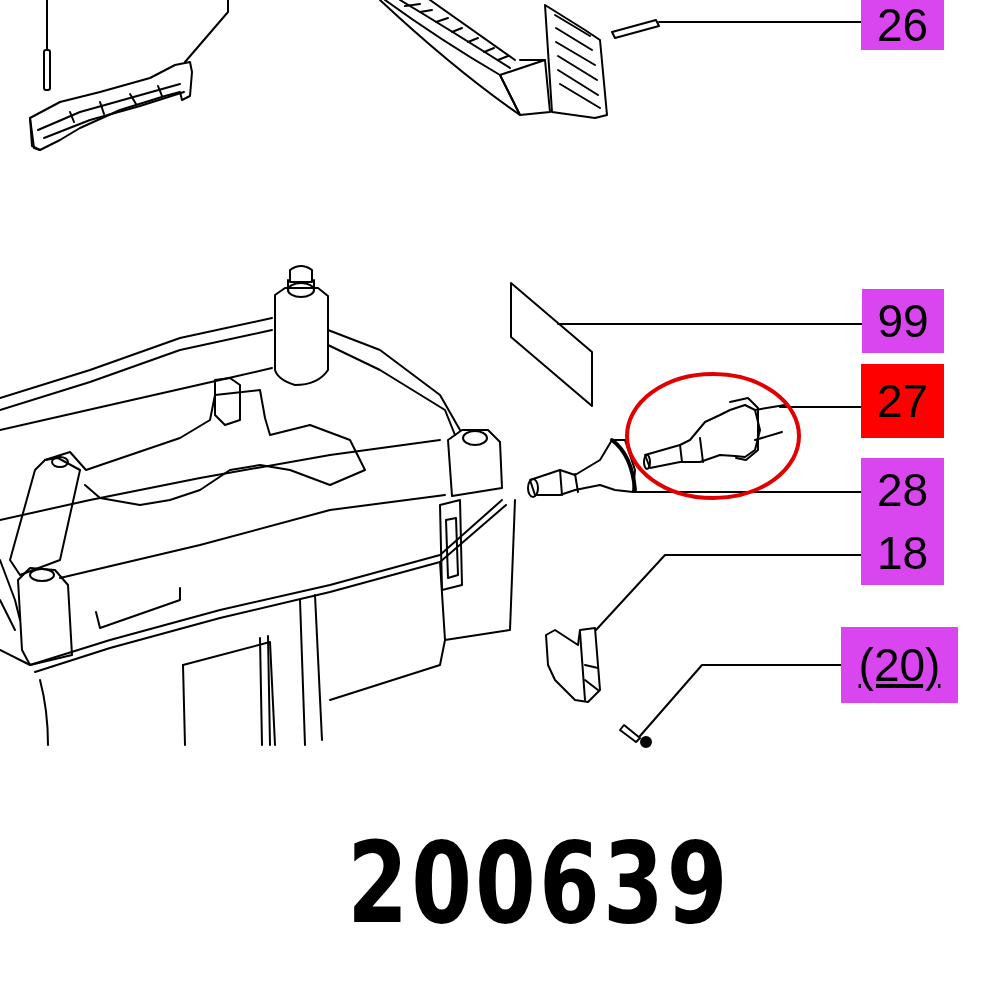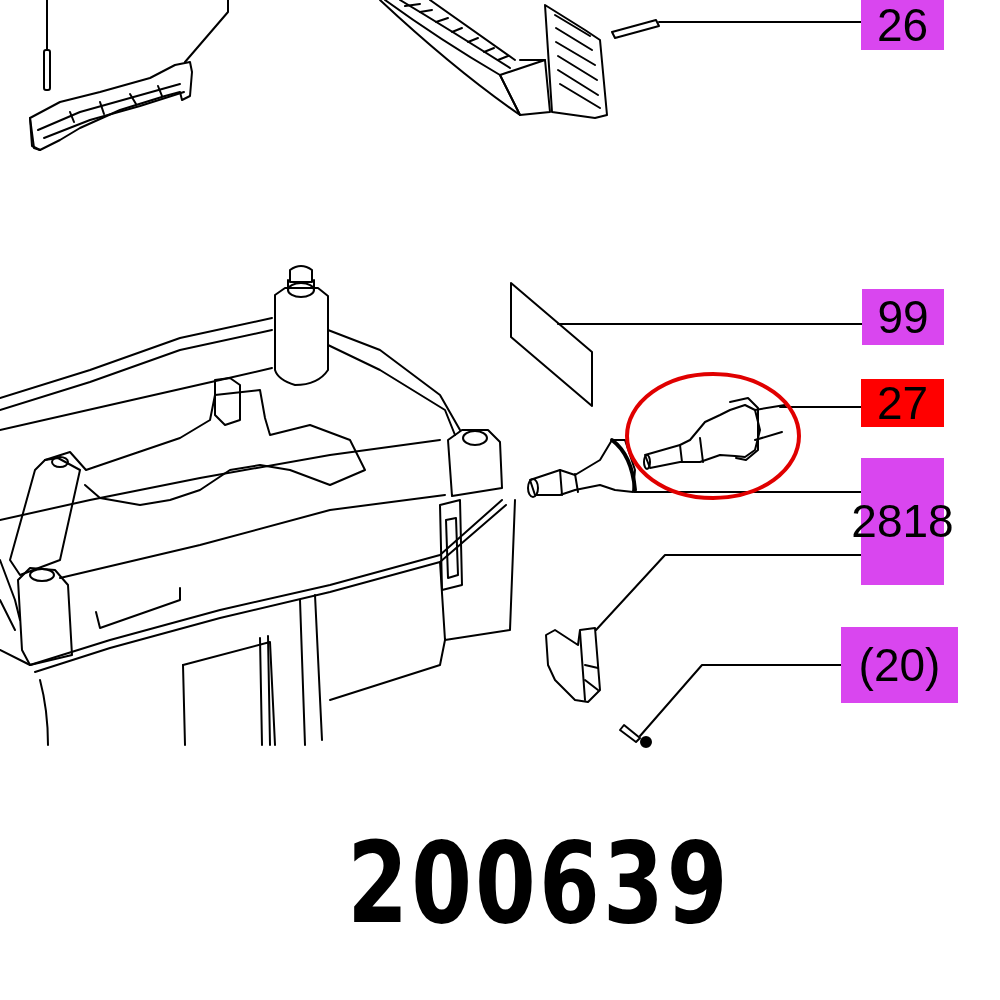--- a/index.html
+++ b/index.html
@@ -2,25 +2,25 @@
 <html><head>
 <meta charset="utf-8">
 <style>
   html,body{margin:0;padding:0;background:#ffffff;}
   body{width:1000px;height:1000px;position:relative;overflow:hidden;font-family:"Liberation Sans",sans-serif;}
   #drawing{position:absolute;left:0;top:0;width:1000px;height:1000px;}
   .callout{position:absolute;display:flex;align-items:center;justify-content:center;color:#000;font-family:"Liberation Sans",sans-serif;font-size:46px;line-height:1;cursor:pointer;}
   .callout.green{background:#d946ef;}
   .callout.red{background:#ff0000;}
   #c26{left:861px;top:0px;width:83px;height:50px;}
-  #c99{left:862px;top:289px;width:82px;height:56px;}
-  #c27{left:861px;top:379px;width:83px;height:48px;}
-  #c2829{left:861px;top:458px;width:83px;height:127px;flex-direction:row;}
+  #c99{left:862px;top:289px;width:82px;height:64px;}
+  #c27{left:861px;top:364px;width:83px;height:74px;}
+  #c2829{left:861px;top:458px;width:83px;height:127px;flex-direction:column;}
   #c2829 span{display:block;height:63px;line-height:63px;}
-  #c20{left:841px;top:627px;width:117px;height:76px;}
+  #c20{left:841px;top:627px;width:117px;height:76px;text-decoration:underline;}
   #part-number{position:absolute;left:300px;top:828px;width:430px;height:110px;text-align:center;font-family:"DejaVu Sans",sans-serif;font-weight:bold;font-size:112px;letter-spacing:4px;line-height:110px;transform:scaleX(0.78);transform-origin:center;color:#000;}
 </style>
 </head>
 <body>
 
 <svg id="drawing" viewBox="0 0 1000 1000" width="1000" height="1000" xmlns="http://www.w3.org/2000/svg" fill="none" stroke="#000" stroke-width="2" stroke-linejoin="round" stroke-linecap="round">
 
   <g>
     <line x1="47" y1="0" x2="47" y2="50"></line>
     <rect x="44" y="50" width="6" height="40" rx="2"></rect>

